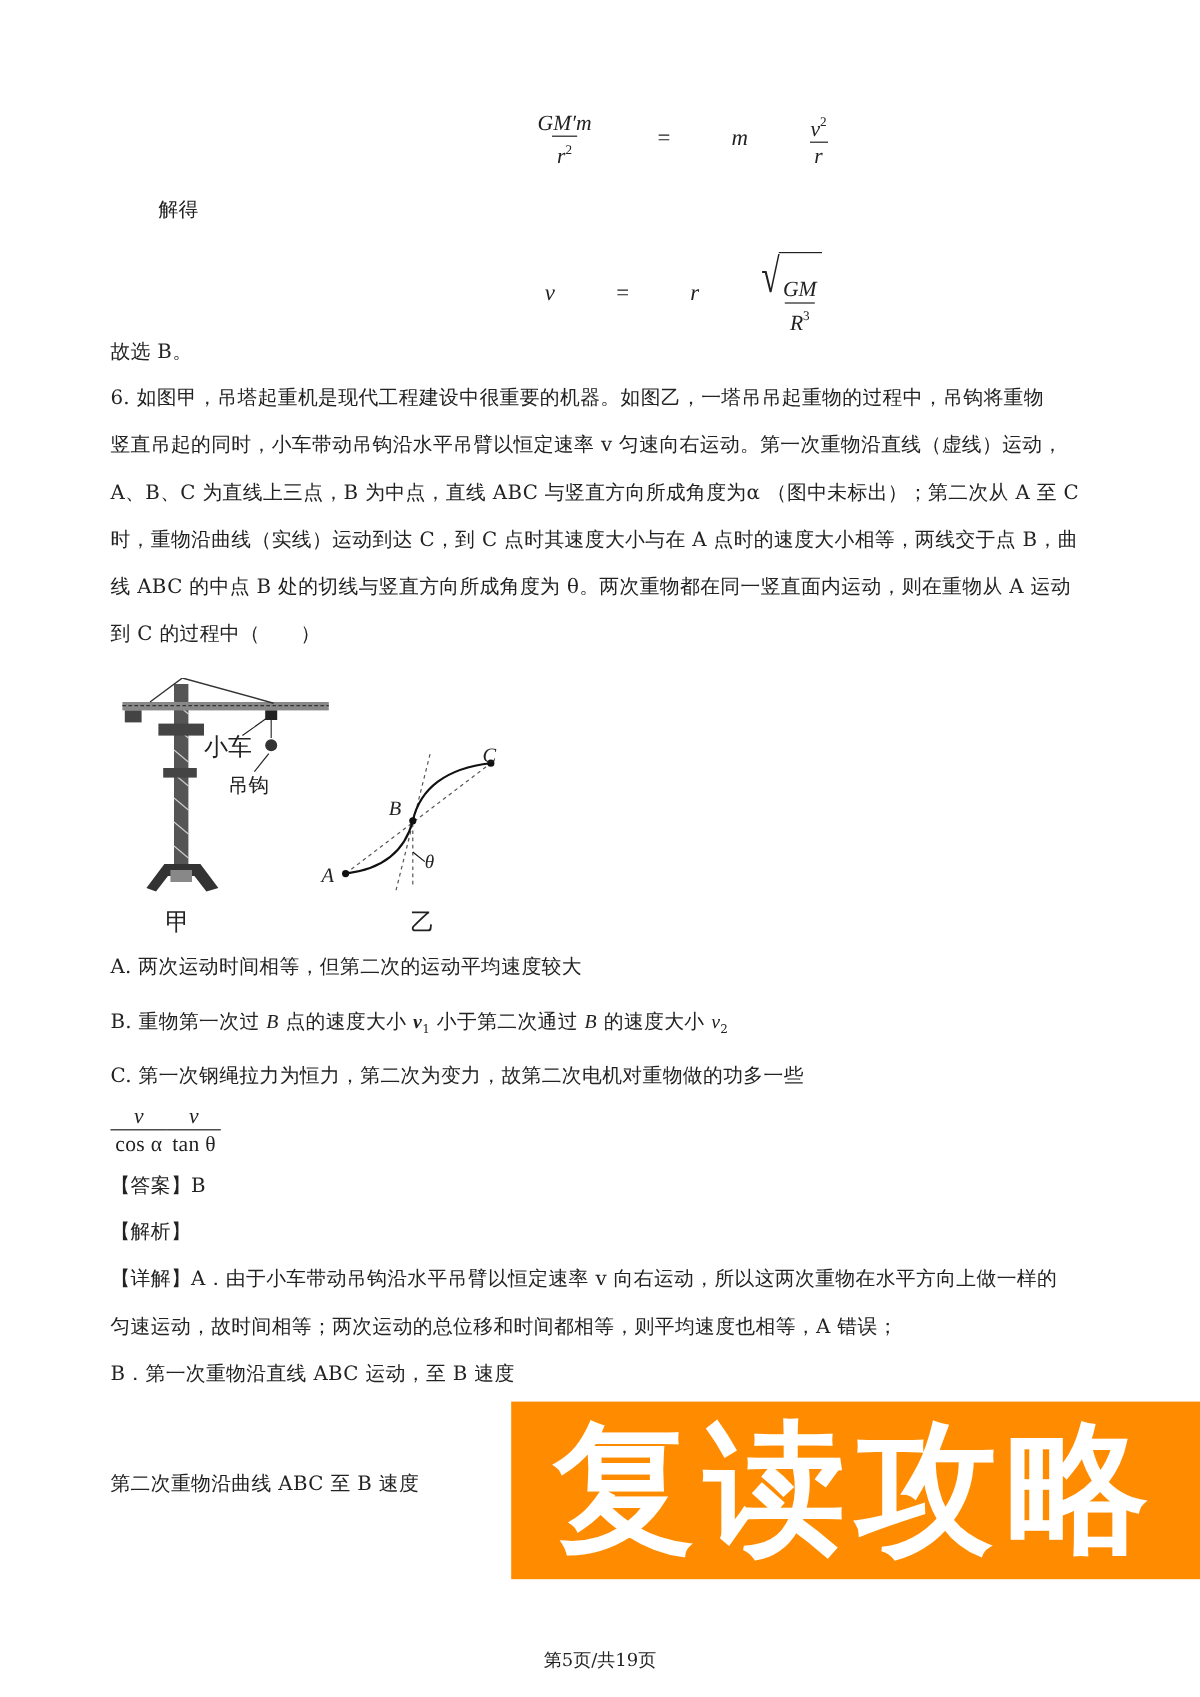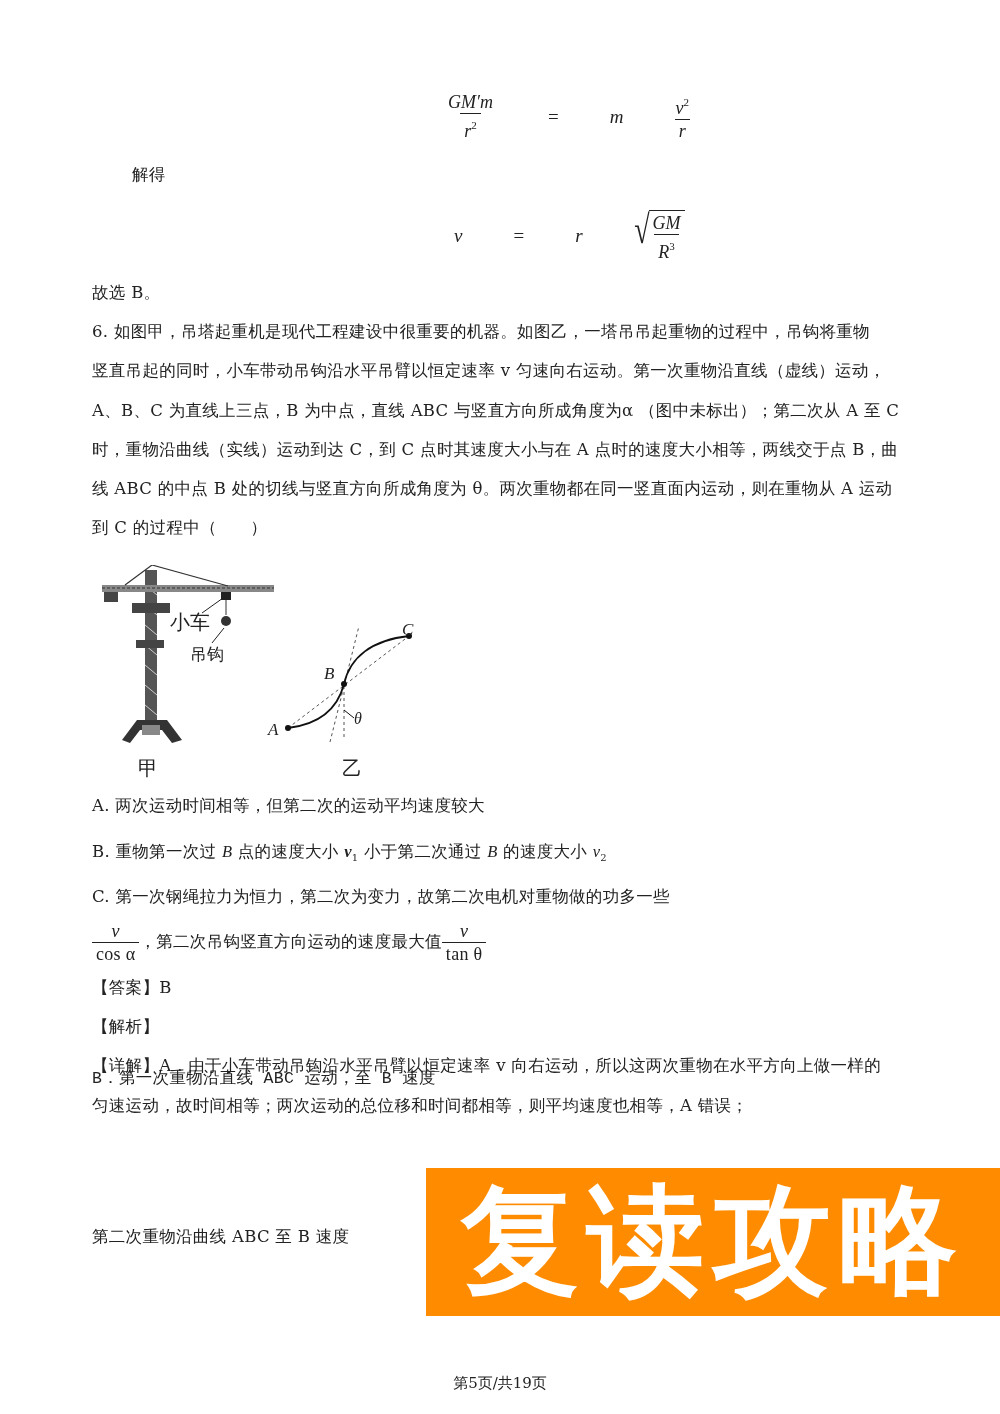--- a/index.html
+++ b/index.html
@@ -12,21 +12,21 @@
   .line { position: absolute; left: 92px; font-size: 16.5px; line-height: 22px; white-space: nowrap; letter-spacing: 0.3px; }
   .it { font-style: italic; font-family: "Liberation Serif", serif; }
   .sub { font-size: 10px; vertical-align: -4px; font-style: normal; }
   .frac { display: inline-flex; flex-direction: column; align-items: center; vertical-align: middle; font-family: "Liberation Serif", serif; font-size: 18px; line-height: 20px; }
   .frac .num { padding: 0 4px 1px; }
   .frac .den { border-top: 1px solid #222; padding: 1px 4px 0; }
   .eq { font-family: "Liberation Serif", serif; font-size: 19px; gap: 48px; }
   .sup { font-size: 11px; vertical-align: 8px; font-style: normal; }
   .sqrt { display: inline-flex; align-items: stretch; }
   .sqrt .rad { font-size: 40px; line-height: 40px; transform: scaleX(0.7); margin-right: -4px; font-style: normal; }
-  .sqrt .body { border-top: 1px solid #222; padding-top: 2px; }
+  .sqrt .body { border-top: 1px solid #222; padding-top: 20px; }
   .banner {
     position: absolute; left: 426px; top: 1168px; width: 574px; height: 148px;
     background: #ff8c00; color: #fff; display: flex; align-items: center; justify-content: center;
     font-family: "DejaVu Sans", sans-serif; font-weight: bold; font-size: 118px; letter-spacing: 8px;
   }
   .footer { position: absolute; top: 1374px; left: 0; width: 1000px; text-align: center; font-size: 15px; }
   .label-cn { font-family: "DejaVu Sans", sans-serif; }
 </style>
 </head>
 <body>
@@ -134,29 +134,28 @@
 <div class="line" style="top:795px;text-align:center;">A. 两次运动时间相等，但第二次的运动平均速度较大</div>
 <div class="line" style="top:841px;">
   <span>B. 重物第一次过</span> <span class="it">B</span> <span>点的速度大小</span> <span class="it" style="font-weight:bold;">v</span><span class="sub">1</span> <span>小于第二次通过</span> <span class="it">B</span> <span>的速度大小</span> <span class="it">v</span><span class="sub">2</span>
 </div>
 <div class="line" style="top:886px;">C. 第一次钢绳拉力为恒力，第二次为变力，故第二次电机对重物做的功多一些</div>
 <div class="line" style="top:920px; line-height:44px; display:flex; align-items:center;">
   <span class="frac">
     <span class="num it">v</span>
     <span class="den">cos α</span>
   </span>
-  <span>，第二次吊钩竖直方向运动的速度最大值</span>
   <span class="frac">
     <span class="num it">v</span>
     <span class="den">tan θ</span>
   </span>
 </div>
 
 <div class="line" style="top:977px;"><span>【答案】</span><span>B</span></div>
 <div class="line" style="top:1016px;">【解析】</div>
 <div class="line" style="top:1055px;"><span>【详解】</span><span>A．由于小车带动吊钩沿水平吊臂以恒定速率 v 向右运动，所以这两次重物在水平方向上做一样的</span></div>
 <div class="line" style="top:1095px;">匀速运动，故时间相等；两次运动的总位移和时间都相等，则平均速度也相等，A 错误；</div>
-<div class="line" style="top:1068px;font-family:Liberation Mono, monospace;">B．第一次重物沿直线 ABC 运动，至 B 速度</div>
+<div class="line" style="top:1134px;">B．第一次重物沿直线 ABC 运动，至 B 速度</div>
 <div class="line" style="top:1226px;">第二次重物沿曲线 ABC 至 B 速度</div>
 
 <div class="banner">复读攻略</div>
 
 <div class="footer">第5页/共19页</div>
 
 </body></html>

